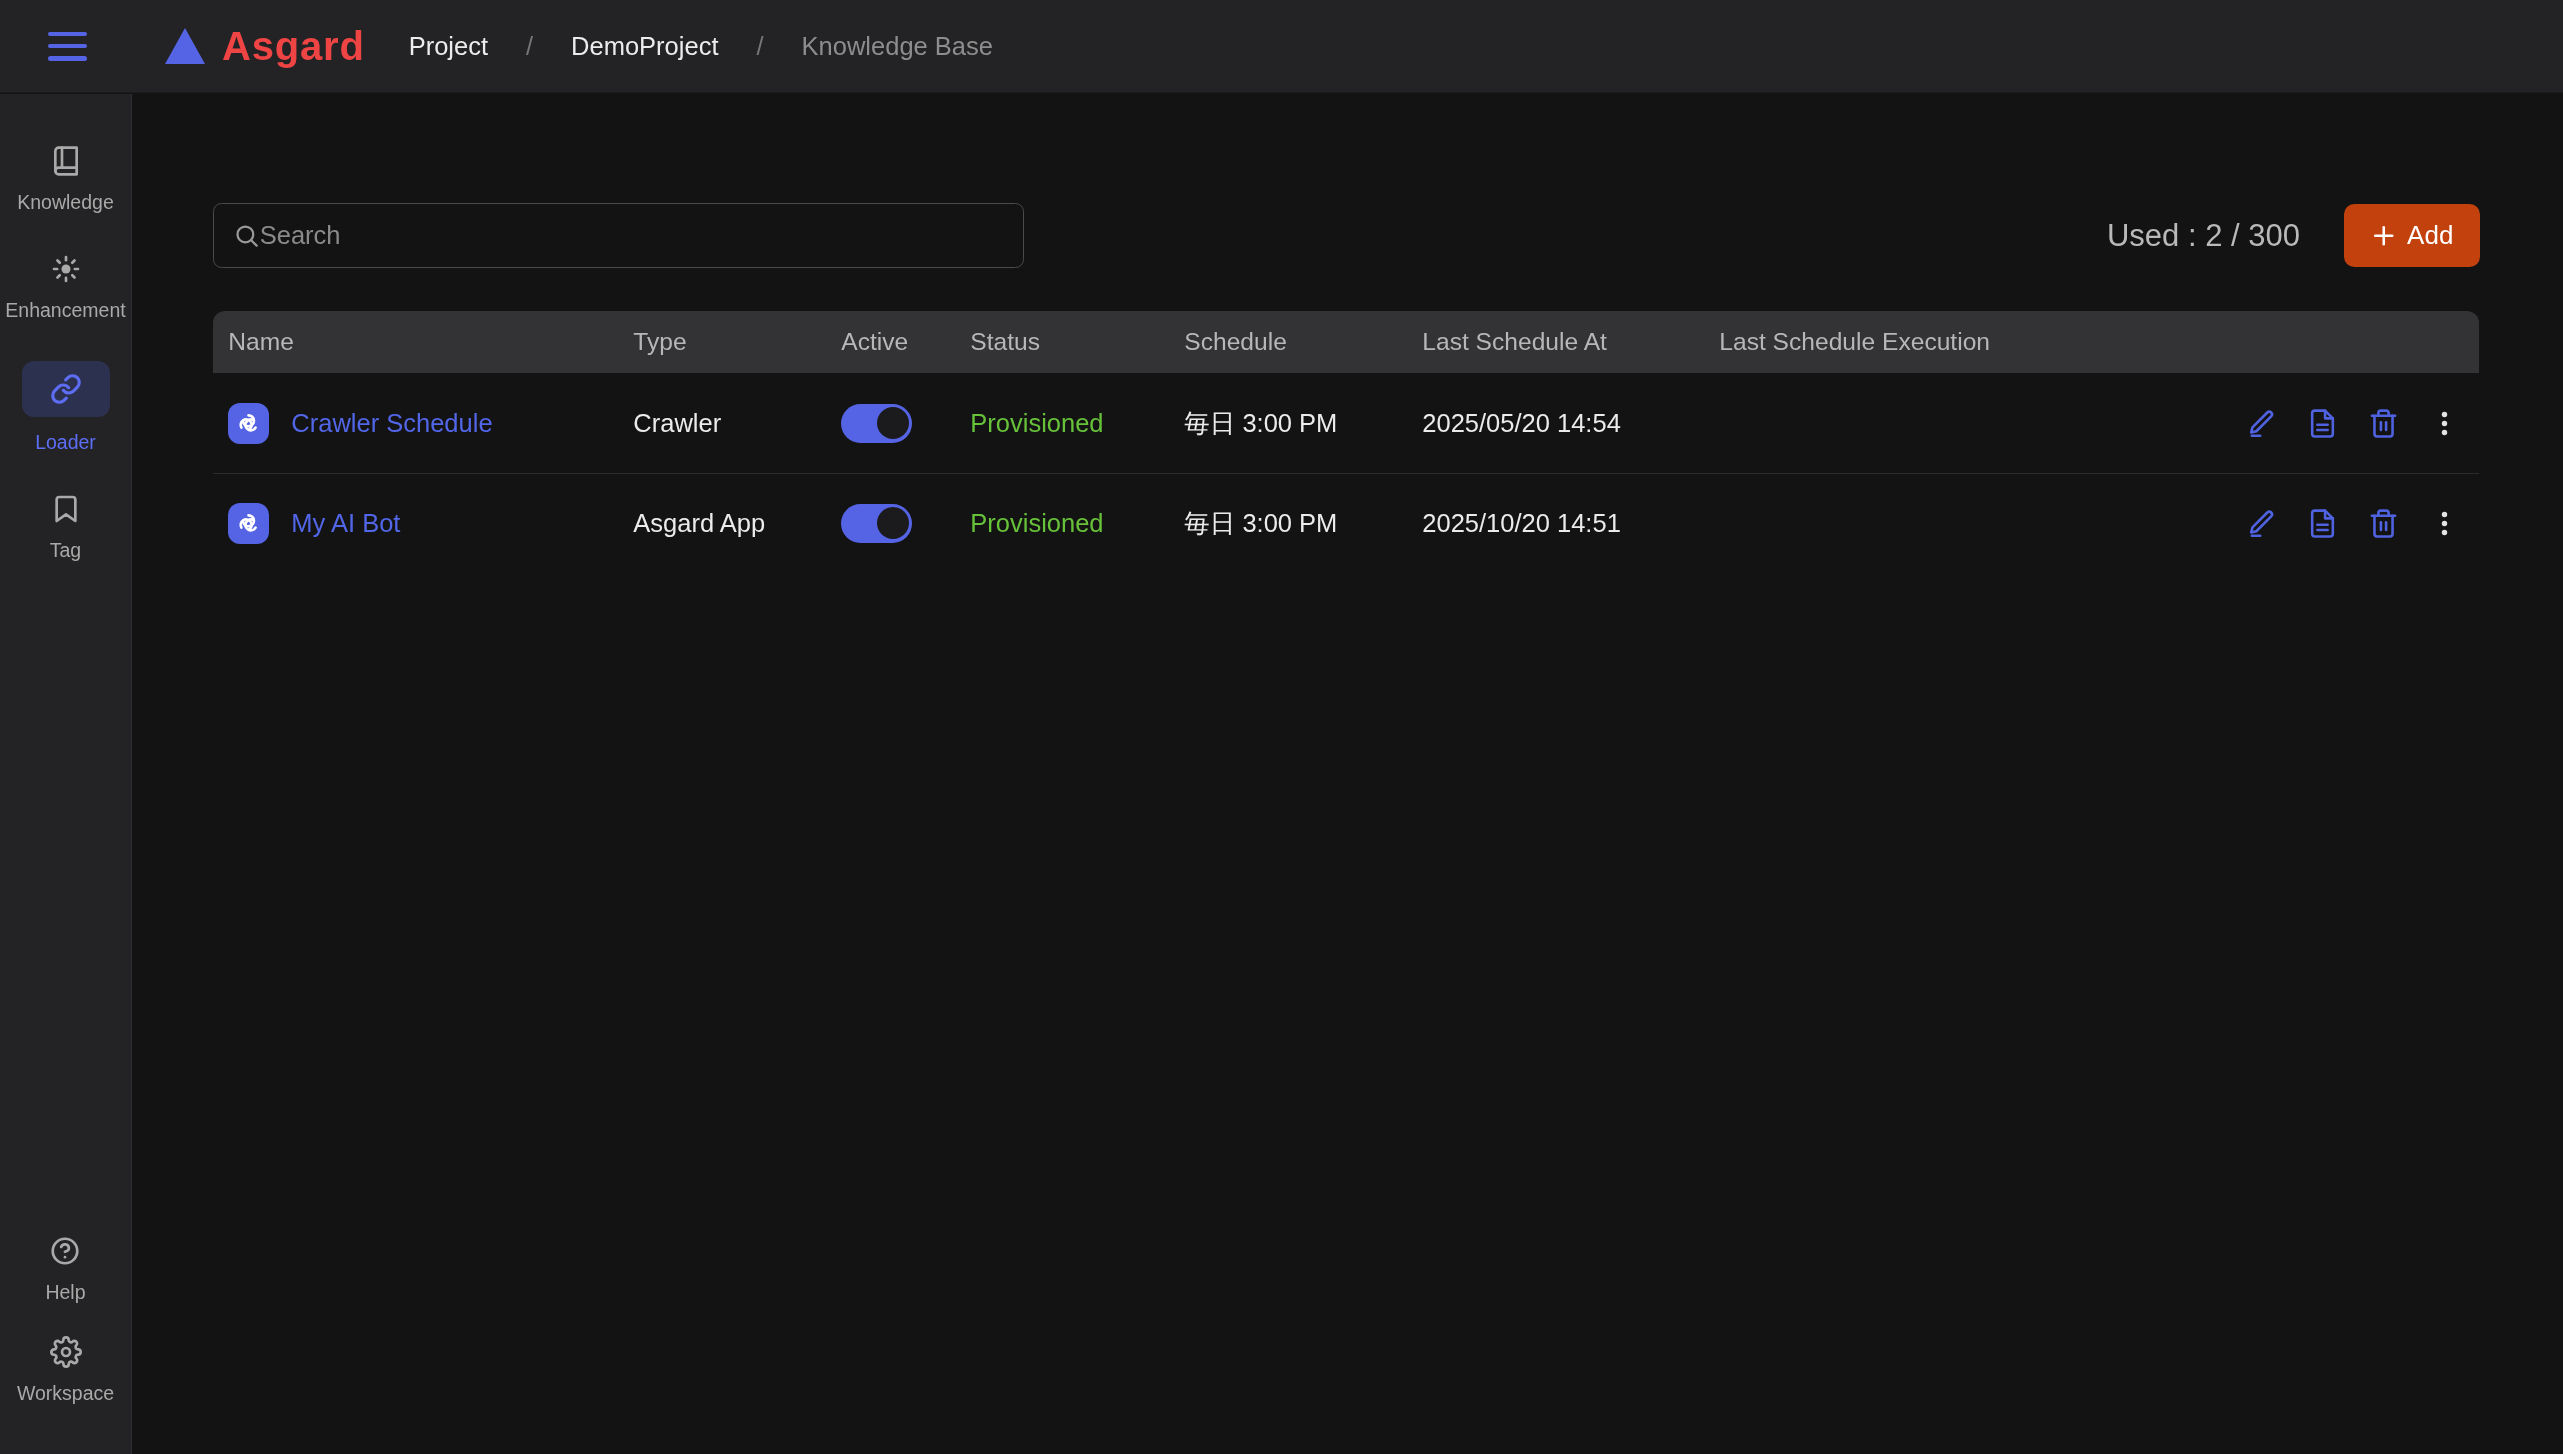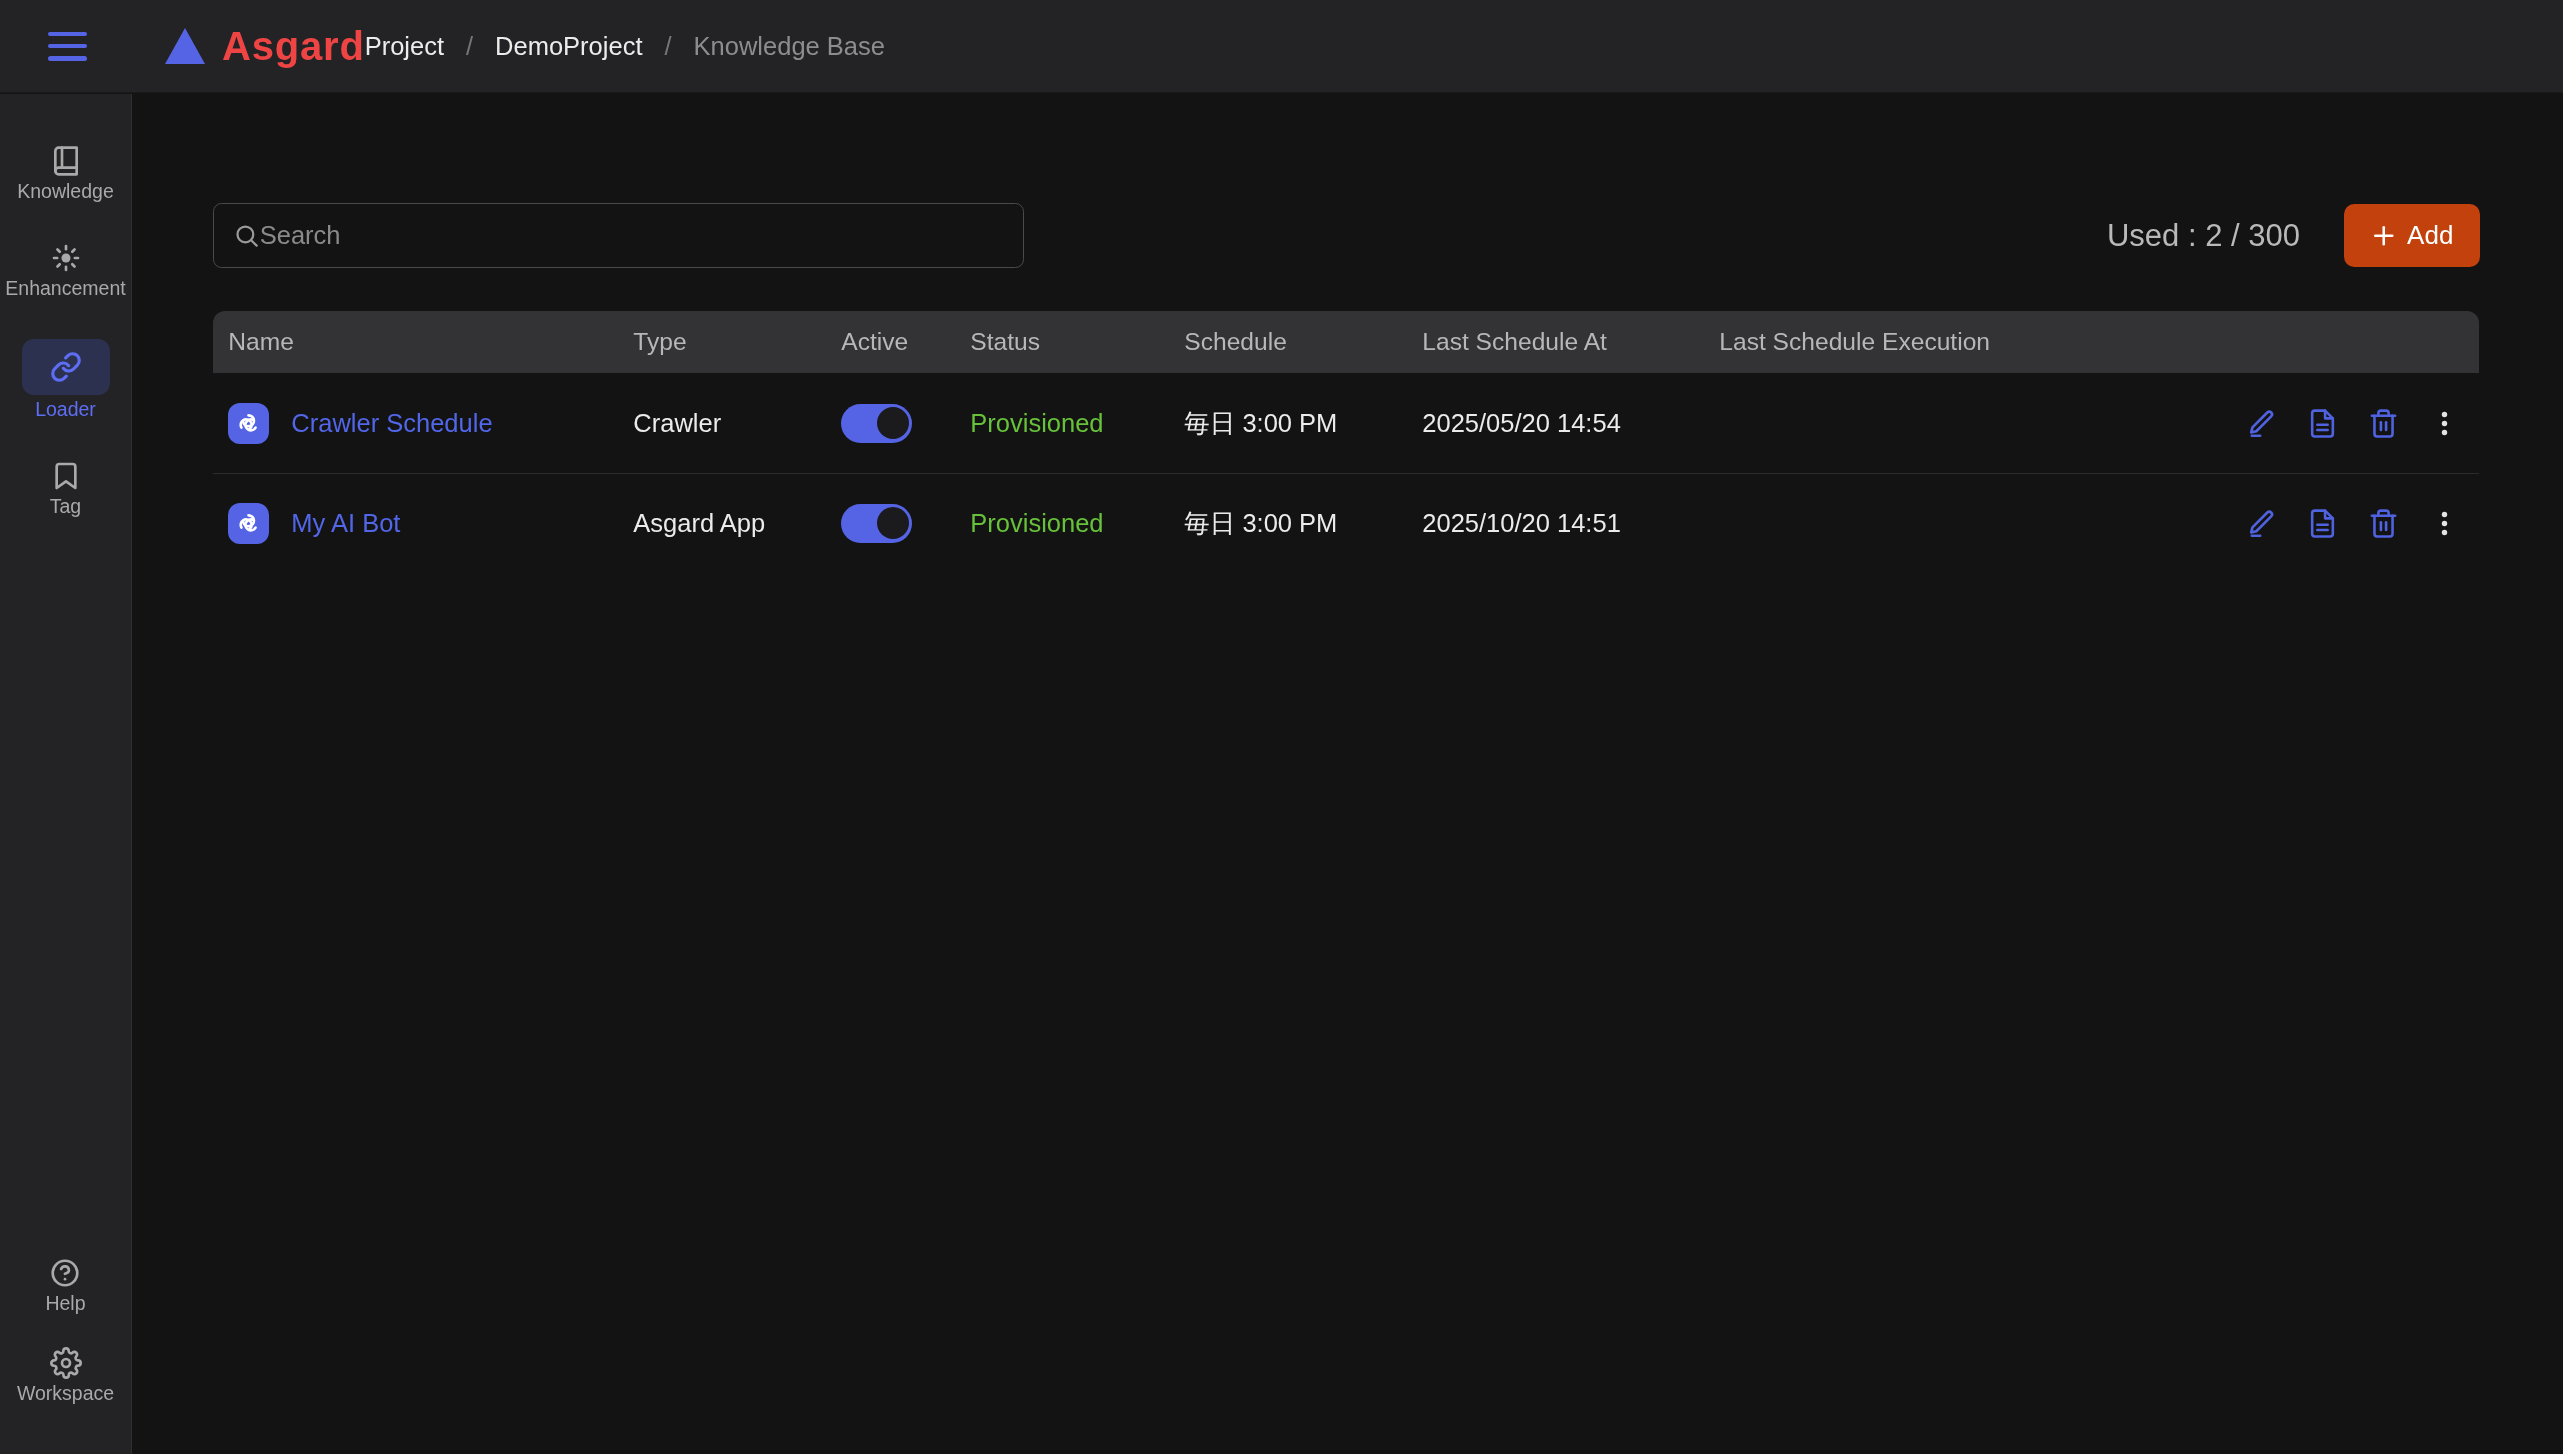--- a/index.html
+++ b/index.html
@@ -16,35 +16,35 @@
     display:flex; align-items:center; padding:0 48px;
   }
   .hamburger { width:39px; height:29px; display:flex; flex-direction:column; justify-content:space-between; cursor:pointer; }
   .hamburger span { display:block; height:4.2px; border-radius:2.5px; background:#5564e4; }
   .logo-triangle {
     width:0; height:0; margin-left:78px;
     border-left:20.4px solid transparent; border-right:20.4px solid transparent;
     border-bottom:36px solid #5564e4;
   }
   .logo-text { margin-left:17px; font-size:40px; font-weight:bold; color:#ef4444; letter-spacing:0.8px; }
-  .breadcrumb { display:flex; align-items:center; gap:22px; font-size:25.5px; }
+  .breadcrumb { display:flex; align-items:center; gap:38px; margin-left:44px; font-size:25.5px; }
   .bc-item { color:#ececec; cursor:pointer; }
   .bc-sep { color:#767676; font-size:25.5px; }
   .bc-item.current { color:#8d8d8d; cursor:default; }
   .topbar-right { margin-left:auto; display:flex; align-items:center; gap:18.7px; }
   .account-label { font-size:25.5px; color:#a5a5aa; }
   .icon { display:inline-flex; align-items:center; justify-content:center; }
   .icon svg { display:block; }
   
   .sidebar {
     position:absolute; top:94px; left:0; width:132px; height:1360px;
     background:#232325; border-right:0.8px solid #2f2f31;
     display:flex; flex-direction:column; align-items:center; padding:51px 0 49px;
   }
-  .side-item { display:flex; flex-direction:column; align-items:center; gap:3px; margin-bottom:39px; cursor:pointer; }
+  .side-item { display:flex; flex-direction:column; align-items:center; gap:14px; margin-bottom:39px; cursor:pointer; }
   .side-item .icon-wrap { color:#a9a9a9; display:flex; align-items:center; justify-content:center; }
   .side-item .side-label { font-size:19.5px; color:#a9a9a9; white-space:nowrap; }
   .side-item.active .icon-wrap { background:#2d3150; border-radius:12px; padding:12px 28px; color:#5d6ef5; }
   .side-item.active .side-label { color:#5d6ef5; }
   .side-bottom { margin-top:auto; display:flex; flex-direction:column; align-items:center; }
   .side-bottom .side-item { margin-bottom:32px; }
   .side-bottom .side-item:last-child { margin-bottom:0; }
   
   .main { position:absolute; top:94px; left:132px; width:2431px; height:1360px; background:#131314; padding:67px 83px 0 81px; }
   .page-title { font-size:39px; font-weight:bold; color:#f4f4f4; line-height:46px; }

